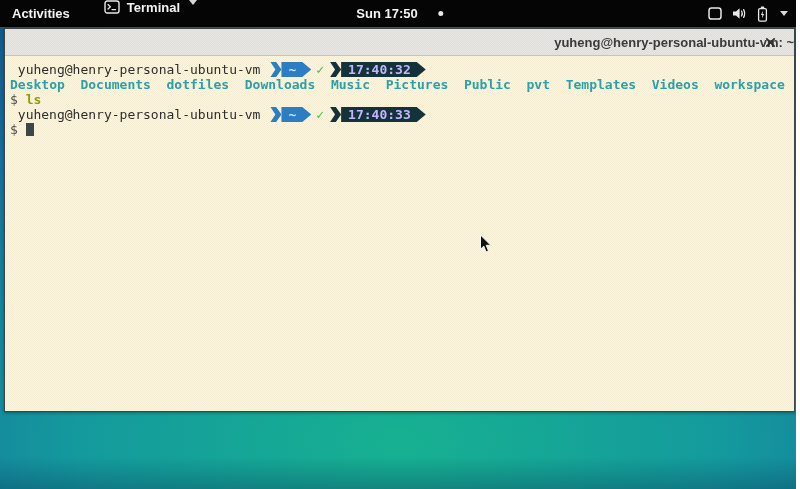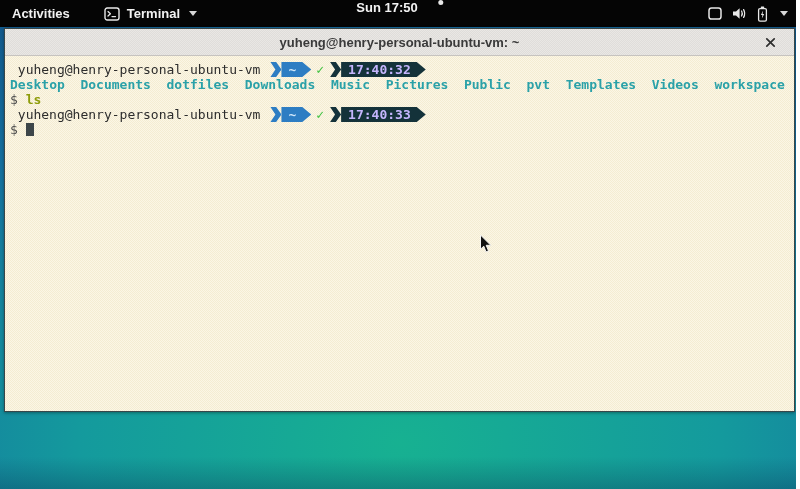--- a/index.html
+++ b/index.html
@@ -8,24 +8,24 @@
 
   .screen { position:relative; width:796px; height:489px; overflow:hidden; background:#000; }
 
   
   .topbar {
     position:absolute; top:0; left:0; width:800px; height:27px;
     background:#050505; color:#f2f2f2;
     display:flex; align-items:center; font-size:13px; font-weight:bold;
   }
   .activities { padding:0 12px; height:100%; display:flex; align-items:center; cursor:pointer; }
-  .app-menu { display:flex; align-items:center; gap:7px; margin-left:16px; height:100%; padding:8px 6px; }
+  .app-menu { display:flex; gap:7px; margin-left:16px; height:100%; padding:0 6px; }
   .app-menu svg { display:block; }
   .caret-down { width:0; height:0; border-left:4px solid transparent; border-right:4px solid transparent; border-top:5px solid #d8d8d8; margin-left:2px; }
-  .clock { position:absolute; left:50%; transform:translateX(-50%); top:0; height:27px; display:flex; align-items:flex-start; gap:21px; padding:0 8px; }
+  .clock { position:absolute; left:50%; transform:translateX(-50%); top:0; height:27px; display:flex; align-items:center; gap:21px; padding:0 8px; }
   .notif-dot { width:5px; height:5px; border-radius:50%; background:#e8e8e8; }
   .status-area { position:absolute; right:6px; top:0; height:27px; display:flex; align-items:center; gap:10px; padding:0 6px; }
   .status-area svg { display:block; }
 
   
   .desktop {
     position:absolute; top:27px; left:0; width:800px; height:462px;
     background:
       linear-gradient(to bottom, rgba(0,0,0,0) 93%, rgba(5,35,70,0.28) 100%),
       radial-gradient(ellipse 95% 105% at 50% 90%, #17b191 0%, #149a9d 42%, #156f9f 78%, #125a8d 100%);
@@ -38,21 +38,21 @@
     display:flex; flex-direction:column; background:#fbf6e6;
   }
   .titlebar {
     height:27px; flex:0 0 27px; position:relative;
     background-color:#e9e7e4;
     background-image:
       linear-gradient(45deg, #dfddda 25%, transparent 25%, transparent 75%, #dfddda 75%),
       linear-gradient(45deg, #dfddda 25%, transparent 25%, transparent 75%, #dfddda 75%);
     background-position:0 0, 1px 1px; background-size:2px 2px;
     border-bottom:1px solid #c6c3bf;
-    display:flex; align-items:center; justify-content:center;
+    display:flex; align-items:center; justify-content:flex-end;
   }
   .window-title { font-size:13px; font-weight:bold; color:#3a3a3a; }
   .close-btn {
     position:absolute; right:14px; top:3px; width:20px; height:20px;
     display:flex; align-items:center; justify-content:center; cursor:pointer;
   }
 
   
   .term-body {
     flex:1;

